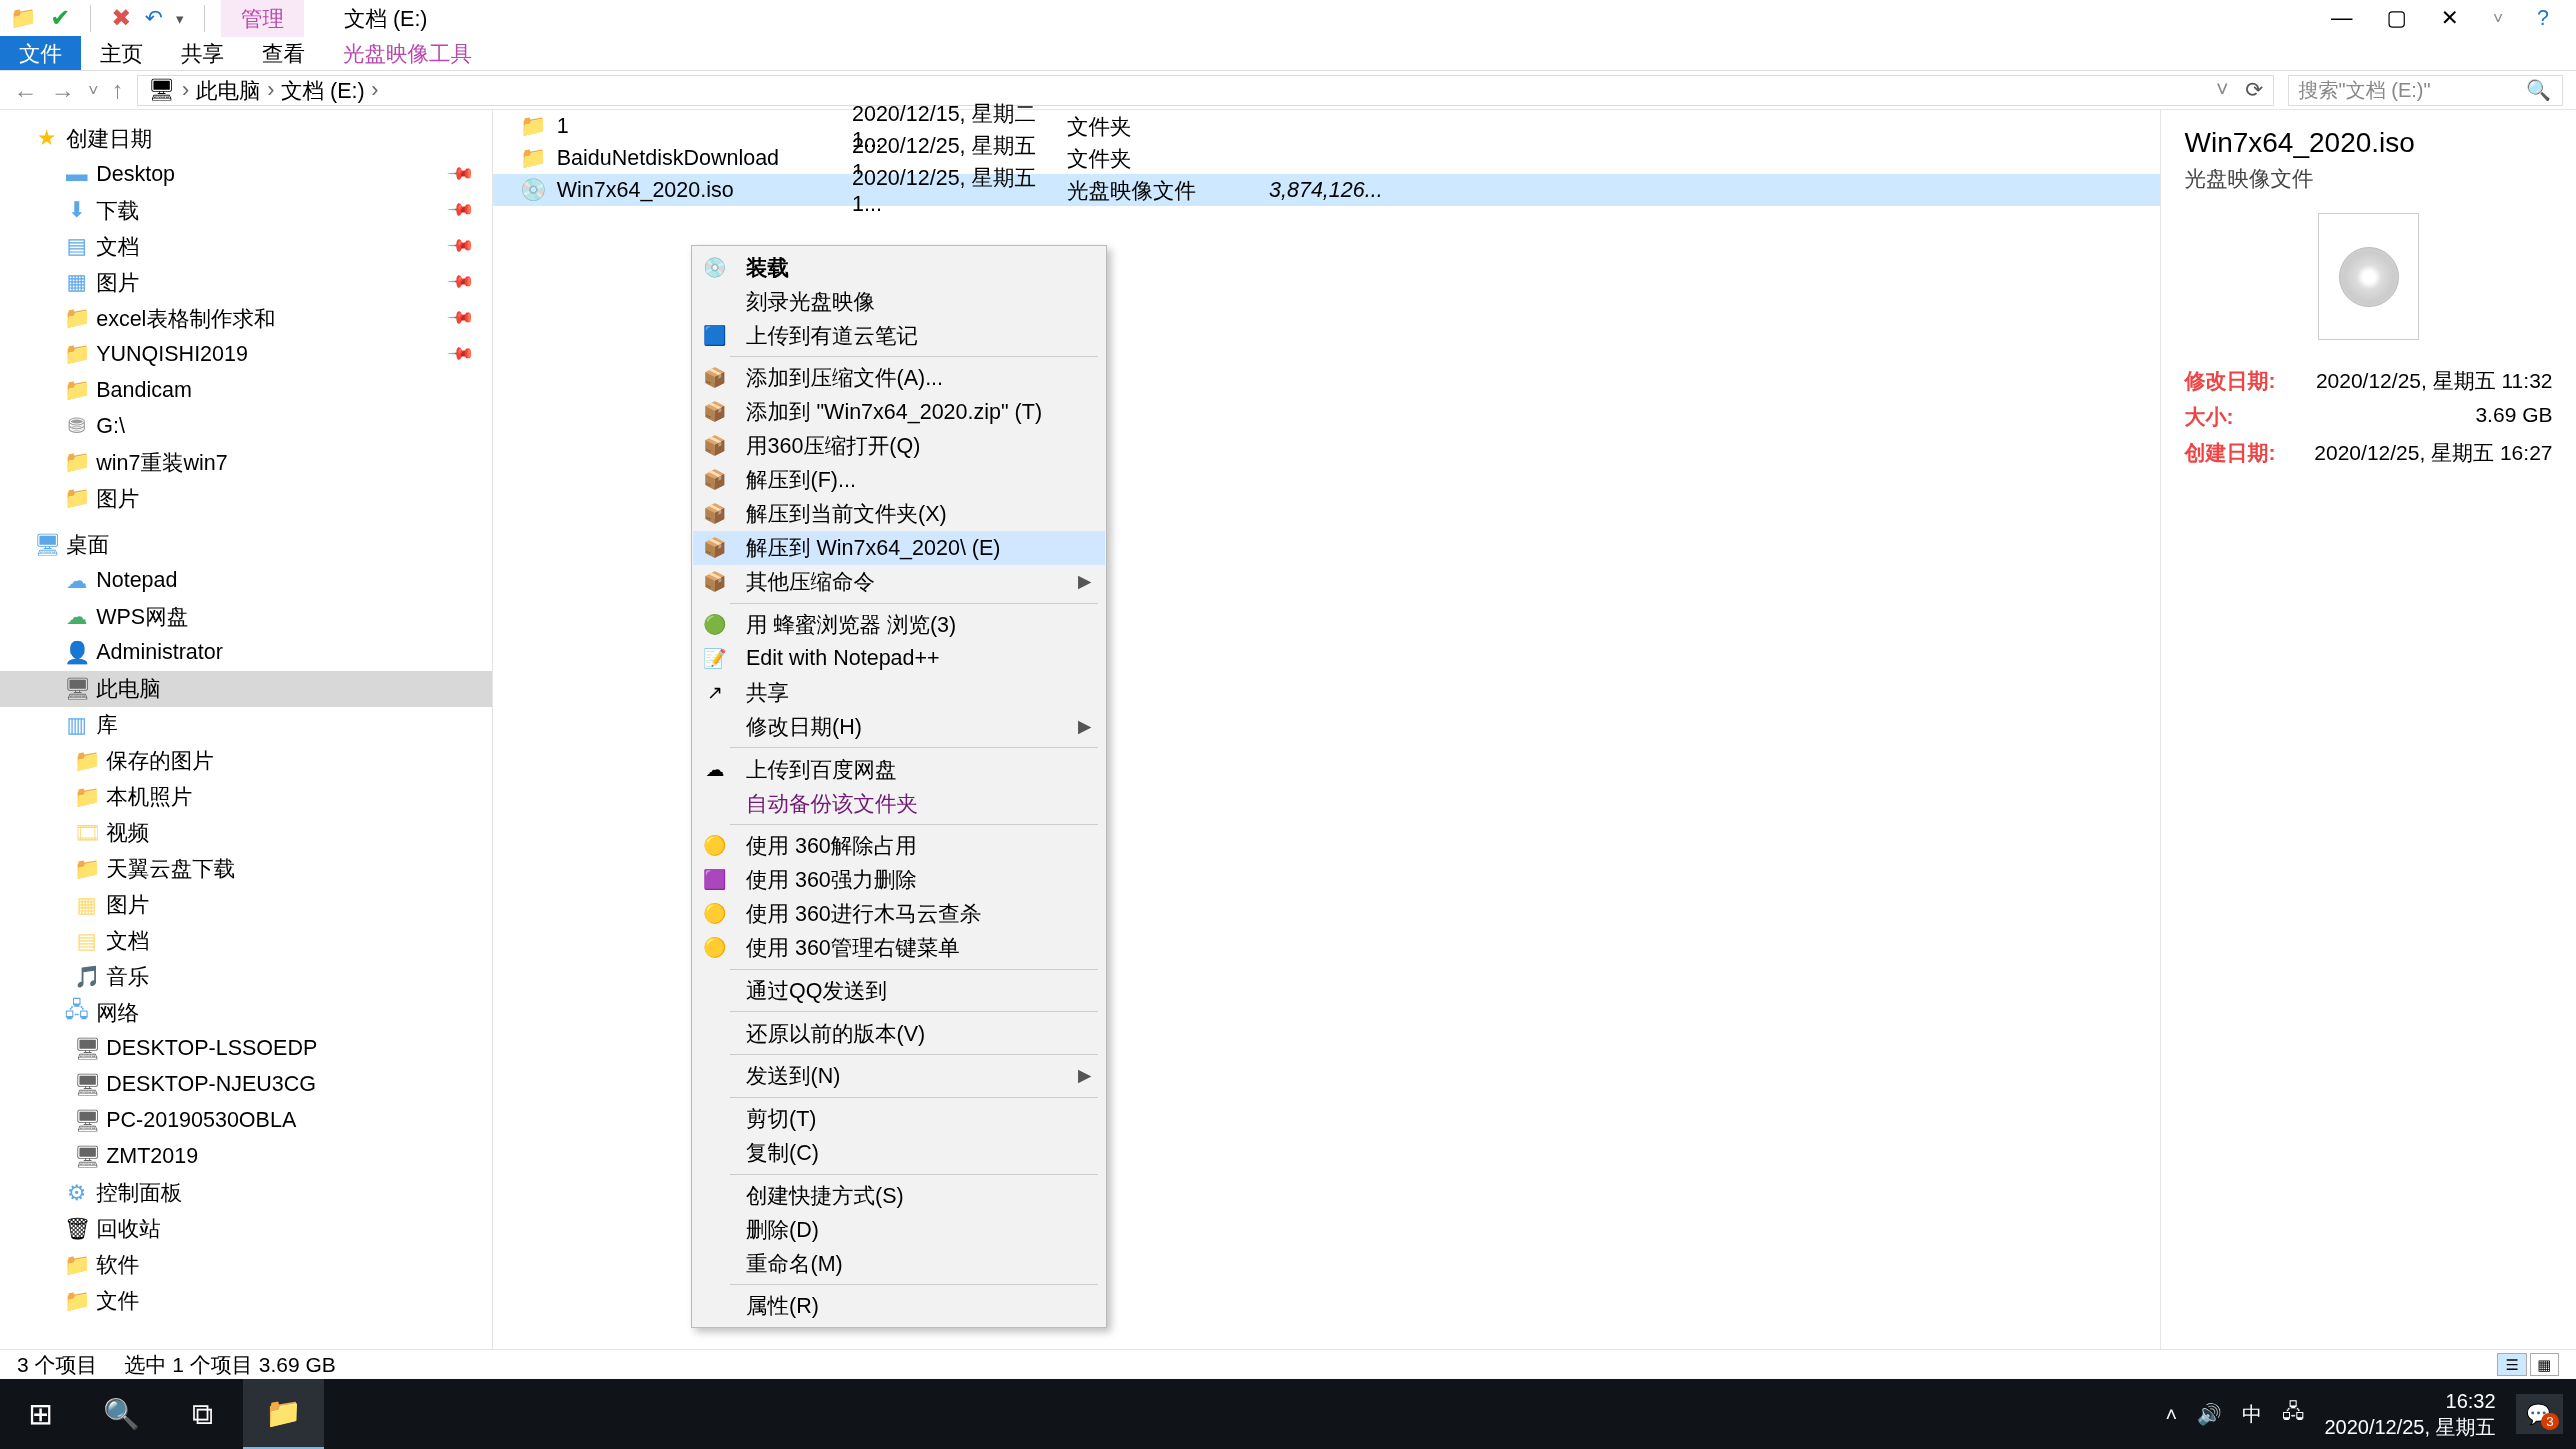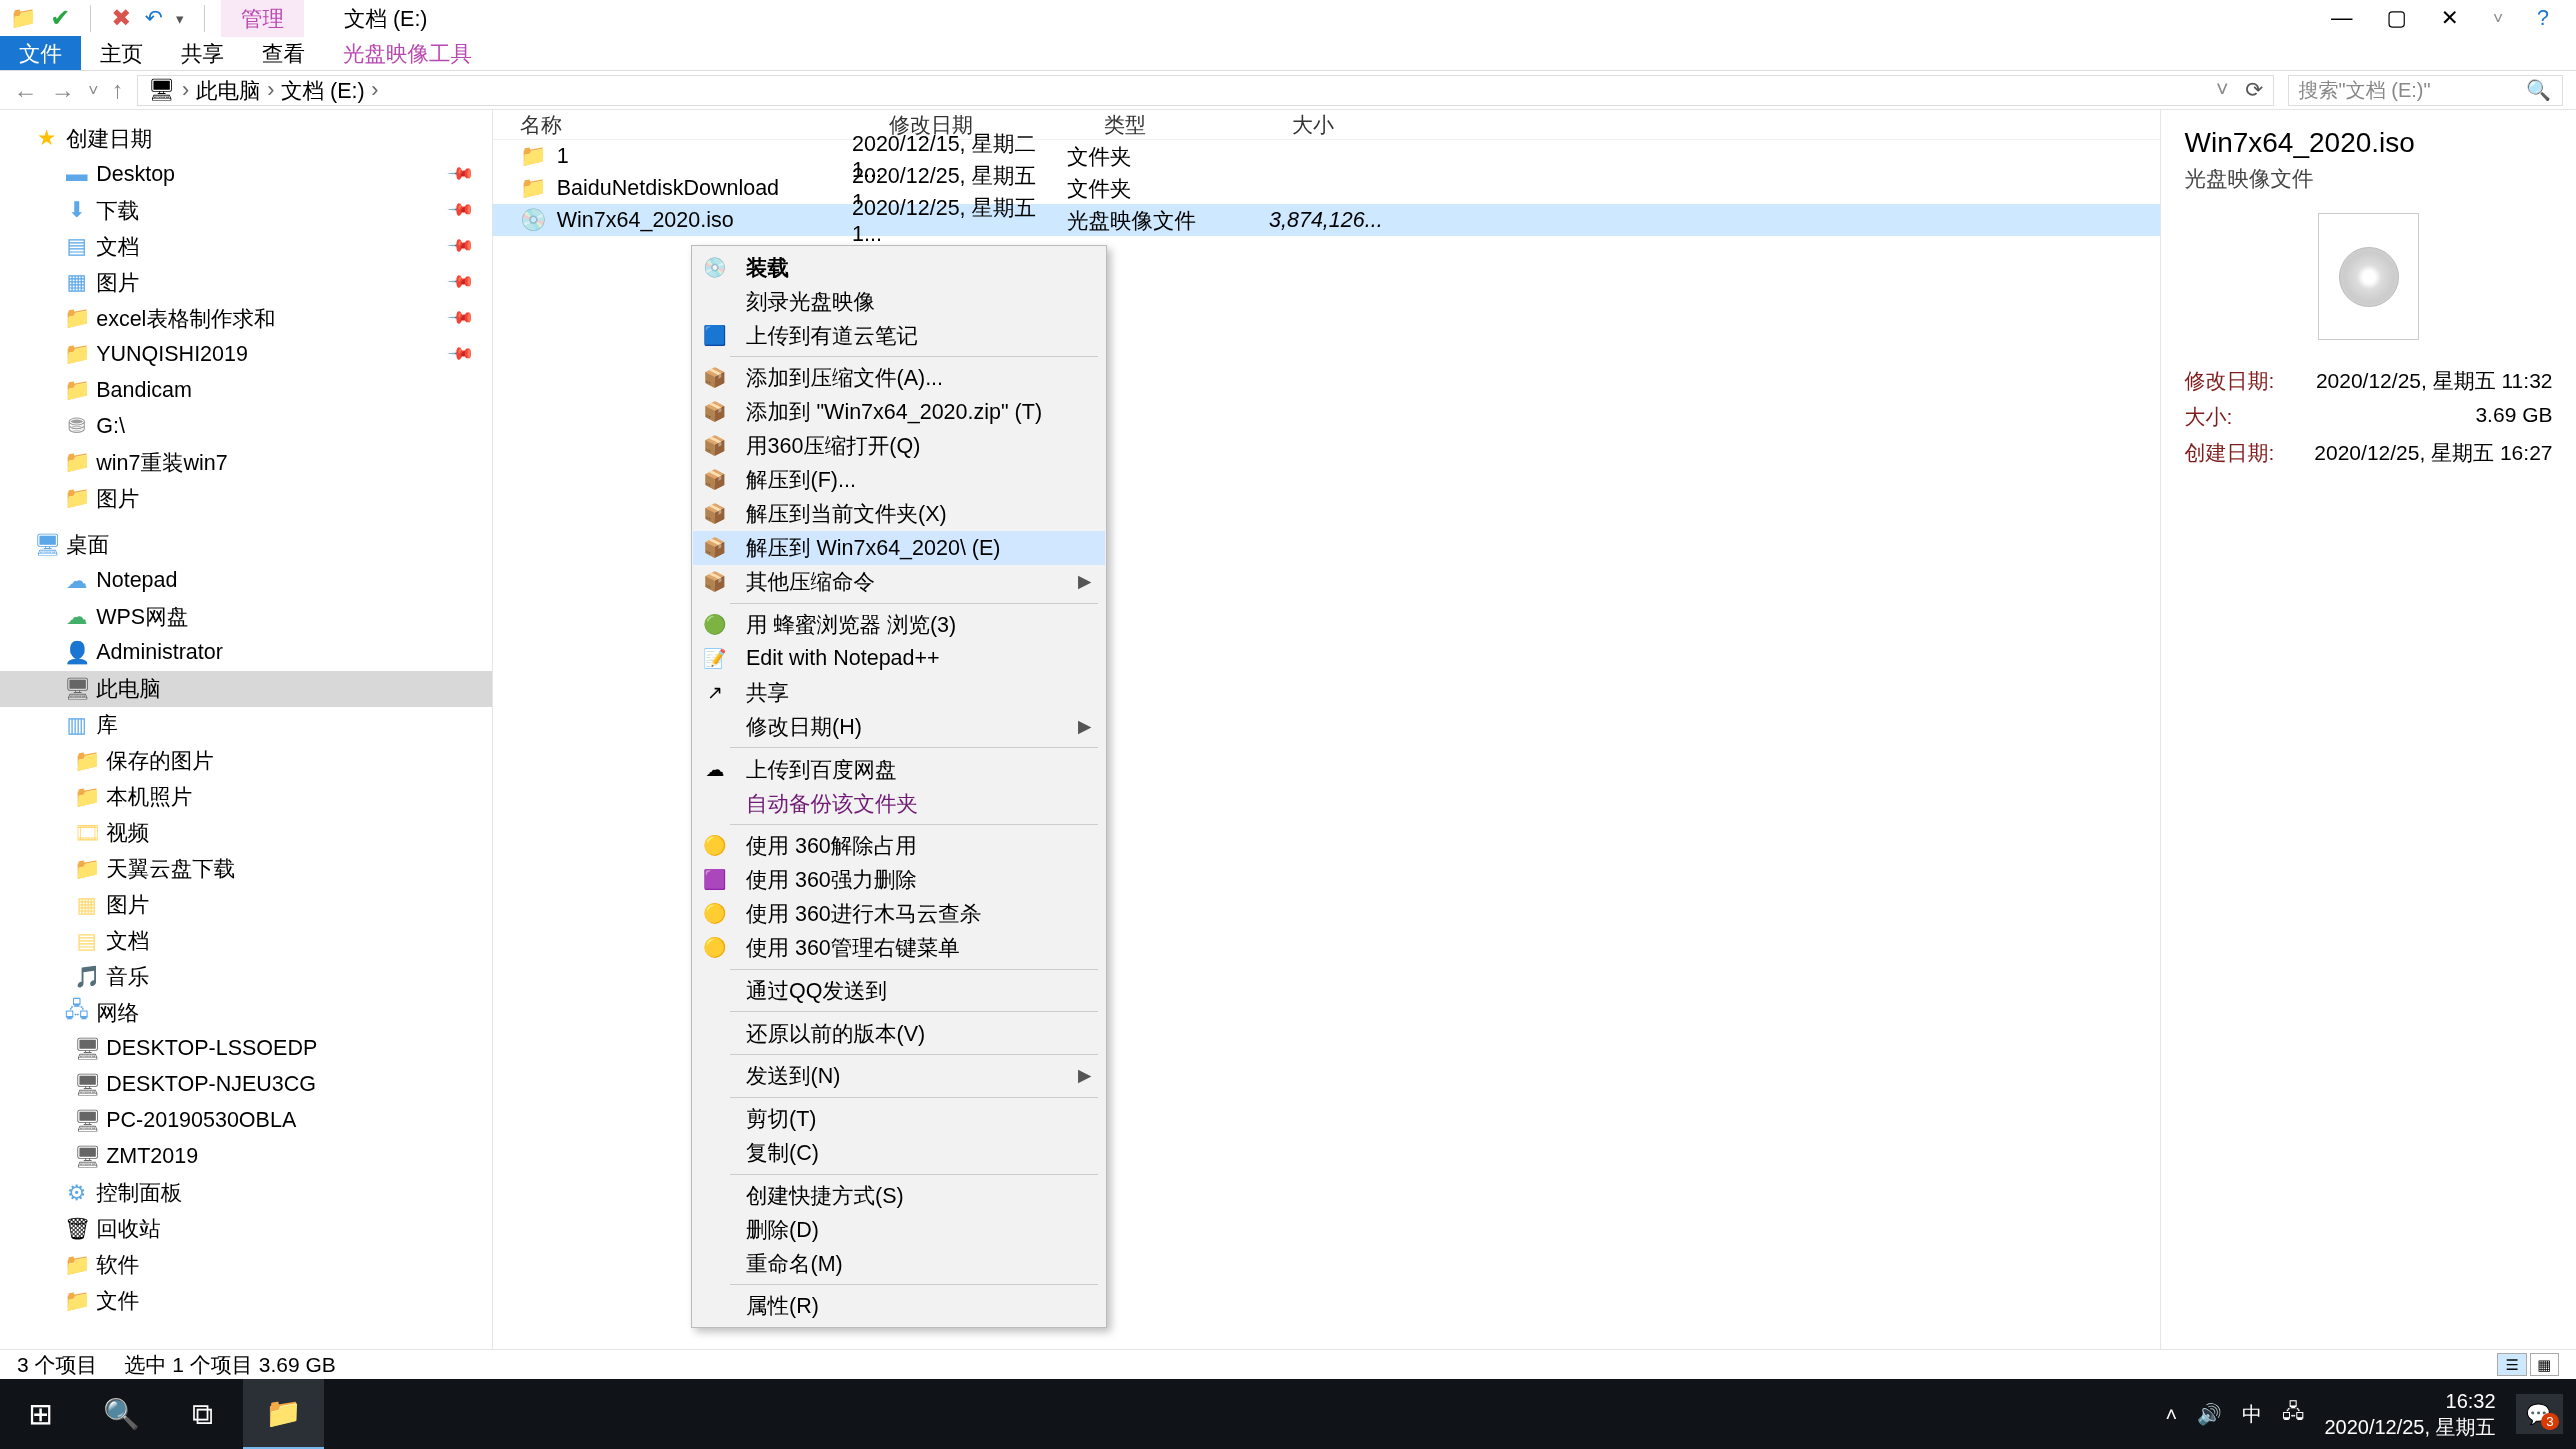--- a/index.html
+++ b/index.html
@@ -75,21 +75,21 @@
 .ctx-sep { height: 0.7px; background: #ccc; margin: 4px 6.7px 4px 37px; }
 .bold { font-weight: 600; }
 
 
 .preview { width: 416px; border-left: 0.7px solid #e5e5e5; padding: 17px 23.5px; }
 .pv-title { font-size: 28px; font-weight: 400; margin-bottom: 5.4px; }
 .pv-type { font-size: 21.5px; color: #444; margin-bottom: 20px; }
 .pv-thumb { width: 101px; height: 127px; border: 0.7px solid #ccc; margin: 0 auto 27px; display: flex; align-items: center; justify-content: center; background: #fff; }
 .pv-disc { width: 60px; height: 60px; border-radius: 50%; background: radial-gradient(circle, #fff 15%, #ddd 30%, #ccc 60%, #d8d8d8); border: 0.7px solid #bbb; }
 .pv-row { display: flex; font-size: 21px; margin-bottom: 8px; }
-.pv-key { width: 94px; color: #7f1d1d; }
+.pv-key { width: 94px; color: #ef4444; font-weight: bold; }
 .pv-val { flex: 1; text-align: right; }
 
 
 .status-bar { height: 30px; border-top: 0.7px solid #e5e5e5; display: flex; align-items: center; padding: 0 17px; font-size: 21px; gap: 27px; }
 .status-bar .view-btns { margin-left: auto; display: flex; gap: 2.7px; }
 .vbtn { width: 29.5px; height: 23px; border: 0.7px solid #aaa; display:flex; align-items:center; justify-content:center; font-size:14.8px; }
 .vbtn.active { background: #cde8ff; }
 
 
 .taskbar { position: absolute; bottom: 0; left: 0; right: 0; height: 70px; background: #101318; display: flex; align-items: center; color: #fff; }
@@ -295,26 +295,20 @@
         <span class="tree-icon folder-i">📁</span>
         <span>软件</span>
       </div>
     <div class="tree-item tree-indent-2">
         <span class="tree-icon folder-i">📁</span>
         <span>文件</span>
       </div>
   </div>
 
   <div class="file-area">
-    <div class="col-headers">
-      <div class="col-name">名称</div>
-      <div class="col-date">修改日期</div>
-      <div class="col-type">类型</div>
-      <div class="col-size">大小</div>
-    </div>
     <div class="file-row">
       <div class="fr-name">
           <span class="file-icon">📁</span>
           <span>1</span>
         </div>
       <div class="fr-date">2020/12/15, 星期二 1...</div>
       <div class="fr-type">文件夹</div>
       <div class="fr-size"></div>
     </div>
     <div class="file-row">

